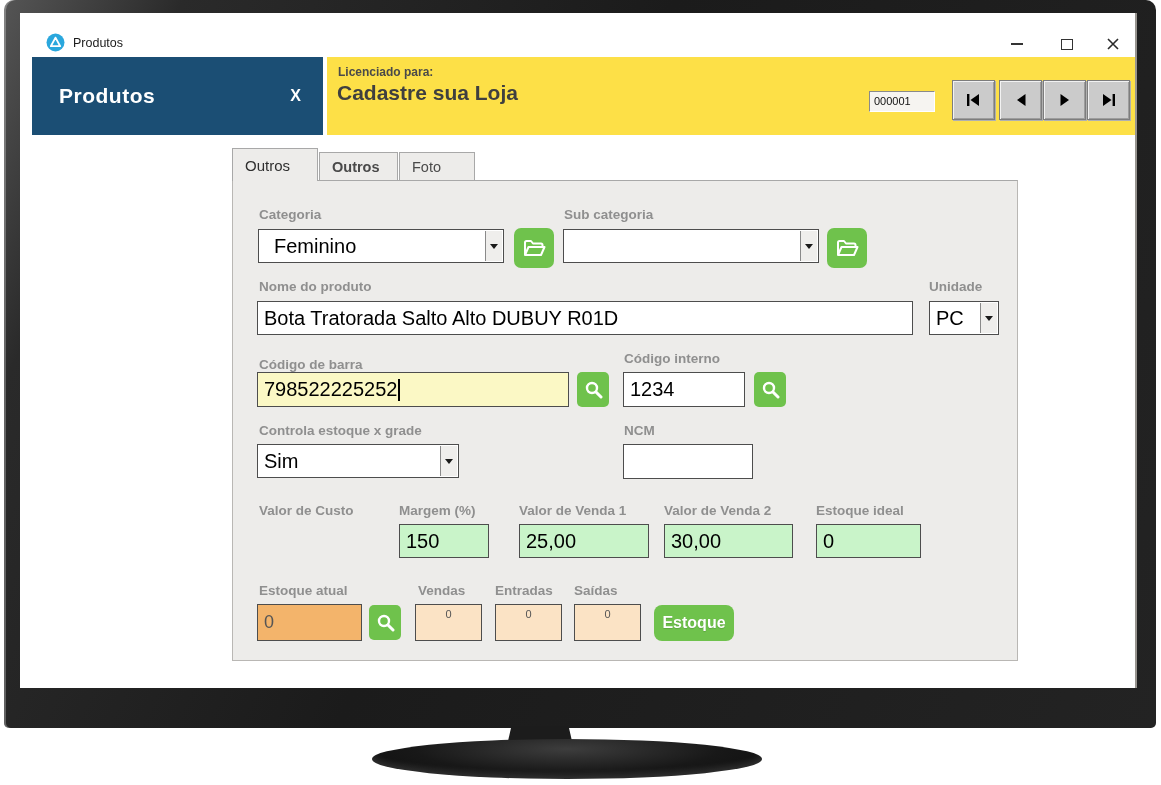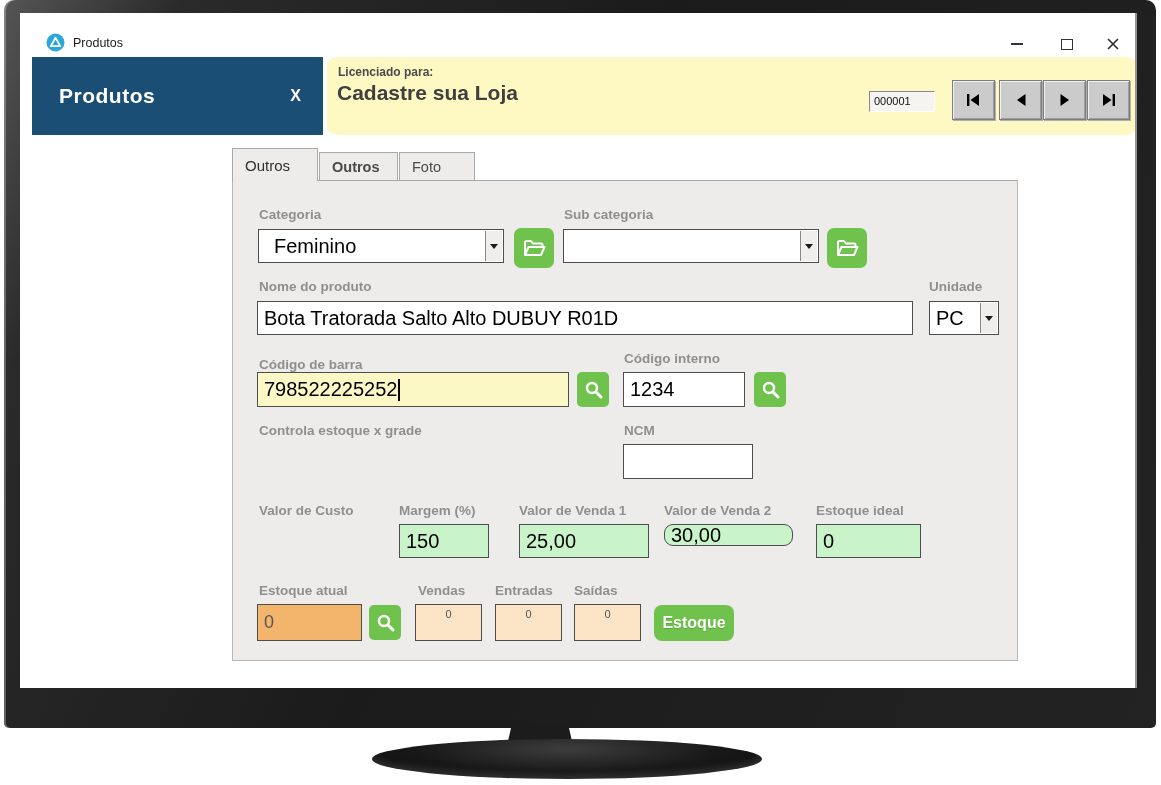--- a/index.html
+++ b/index.html
@@ -22,21 +22,21 @@
             border-right:2px solid #97948f; overflow:hidden; }
 
   .win-title { font-size:12.5px; color:#1a1a1a; }
   .winbtn { display:flex; align-items:center; justify-content:center; width:26px; height:22px; cursor:default; }
 
   .bluepanel { background:#1b4e74; color:#fff; display:flex; align-items:center; justify-content:space-between;
                padding:0 22px 0 27px; }
   .bluepanel .t { font-size:21px; font-weight:bold; letter-spacing:.5px; }
   .bluepanel .x { font-size:16px; font-weight:bold; cursor:pointer; }
 
-  .grayheader { background:#fef9c3;border-radius:10px; }
+  .grayheader { background:#fde047; }
   .lic-label { font-size:12px; font-weight:bold; color:#4a4a4a; }
   .lic-name  { font-size:21px; font-weight:bold; color:#3f3f3f; }
 
   .recordbox { background:#f6f4f1; border:1px solid #8a8a8a; border-bottom-color:#fff; border-right-color:#fff;
                font-size:11px; color:#111; padding:3px 0 0 4px; }
 
   .navbtn { background:#cbcbcb; border:1px solid #7d7d7d;
             box-shadow:inset 1px 1px 0 #f2f2f2, inset -1px -1px 0 #9d9d9d, 1px 1px 0 #b0b0b0;
             display:flex; align-items:center; justify-content:center; cursor:pointer; }
 
@@ -198,34 +198,40 @@
     <div class="abs lbl" style="left:391px;top:170px;">Código interno</div>
     <div class="abs field" style="left:390px;top:191px;width:122px;height:35px;">1234</div>
     <div class="abs gbtn gbtn-sq" style="left:521px;top:191px;width:32px;height:35px;">
       <svg width="19" height="19" viewBox="0 0 19 19">
         <circle cx="8" cy="8" r="5" fill="none" stroke="#fff" stroke-width="2.4"></circle>
         <line x1="12" y1="12" x2="17" y2="17" stroke="#fff" stroke-width="3" stroke-linecap="round"></line>
       </svg>
     </div>
 
     <div class="abs lbl" style="left:26px;top:242px;">Controla estoque x grade</div>
+    <div class="abs field combo" style="left:24px;top:263px;width:202px;height:34px;">
+      <span>Sim</span>
+      <span class="combo-btn">
+        <span class="arrow-down"></span>
+      </span>
+    </div>
 
     <div class="abs lbl" style="left:391px;top:242px;">NCM</div>
     <div class="abs field" style="left:390px;top:263px;width:130px;height:35px;"></div>
 
     <div class="abs lbl" style="left:26px;top:322px;">Valor de Custo</div>
 
     <div class="abs lbl" style="left:166px;top:322px;">Margem (%)</div>
     <div class="abs field f-green" style="left:166px;top:343px;width:90px;height:34px;">150</div>
 
     <div class="abs lbl" style="left:286px;top:322px;">Valor de Venda 1</div>
     <div class="abs field f-green" style="left:286px;top:343px;width:130px;height:34px;">25,00</div>
 
     <div class="abs lbl" style="left:431px;top:322px;">Valor de Venda 2</div>
-    <div class="abs field f-green" style="left:431px;top:343px;width:129px;height:22px;border-radius:9px;">30,00</div>
+    <div class="abs field f-green" style="left:431px;top:343px;width:129px;height:34px;">30,00</div>
 
     <div class="abs lbl" style="left:583px;top:322px;">Estoque ideal</div>
     <div class="abs field f-green" style="left:583px;top:343px;width:105px;height:34px;">0</div>
 
     <div class="abs lbl" style="left:26px;top:402px;">Estoque atual</div>
     <div class="abs field f-orange" style="left:24px;top:423px;width:105px;height:37px;">0</div>
     <div class="abs gbtn gbtn-sq" style="left:136px;top:424px;width:32px;height:35px;">
       <svg width="19" height="19" viewBox="0 0 19 19">
         <circle cx="8" cy="8" r="5" fill="none" stroke="#fff" stroke-width="2.4"></circle>
         <line x1="12" y1="12" x2="17" y2="17" stroke="#fff" stroke-width="3" stroke-linecap="round"></line>

